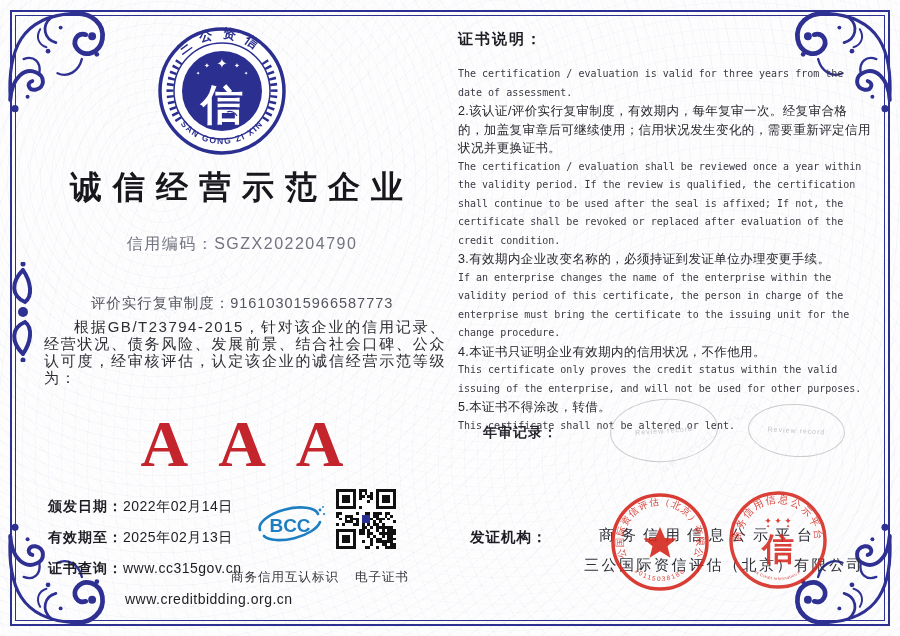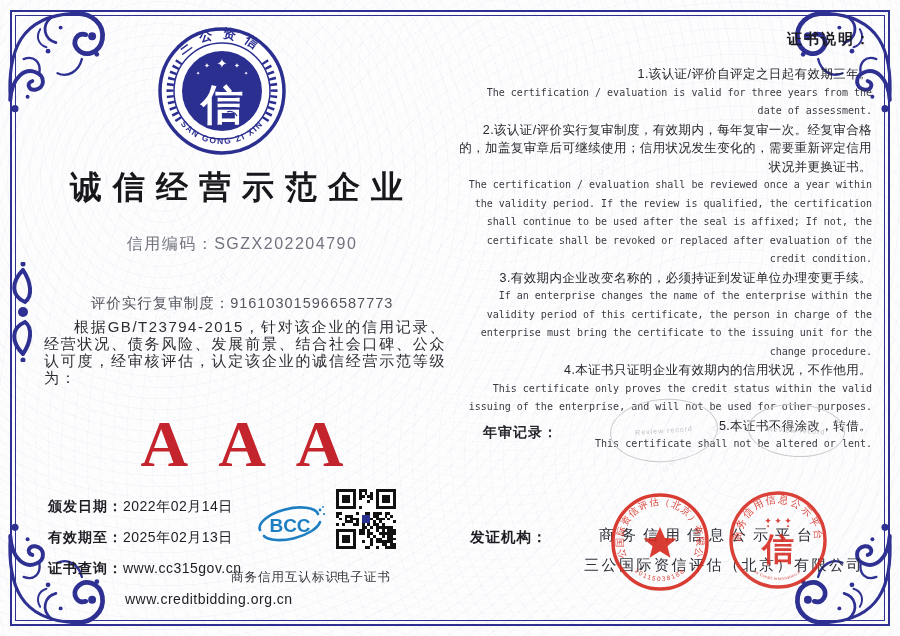--- a/index.html
+++ b/index.html
@@ -38,23 +38,23 @@
 
   .meta{ position:absolute; left:48px; top:498px; font-size:14px; color:#1c1c22; }
   .meta .row{ margin-bottom:13px; }
   .meta .lab{ font-weight:bold; letter-spacing:1px; }
   .meta .val{ letter-spacing:0.5px; }
   .url2{ margin-left:77px; }
 
   .bcc{ position:absolute; left:254px; top:502px; width:72px; height:44px; }
   .qr{ position:absolute; left:336px; top:489px; width:60px; height:60px; }
   .foot-label{ position:absolute; top:569px; font-size:12.5px; color:#33333a; letter-spacing:1px; }
-  .fl1{ left:231px;text-align:center; } .fl2{ left:337px;text-align:right; }
-
-  .right-col{ position:absolute; left:458px; top:30px; width:414px;text-align:right; }
+  .fl1{ left:231px;text-align:center; } .fl2{ left:355px;text-align:right; }
+
+  .right-col{ position:absolute; left:458px; top:30px; width:414px; }
   .rc-heading{ font-size:15px; font-weight:bold; color:#1b1b22; letter-spacing:2px; margin-bottom:16px; }
   .item .zh{ font-size:12.5px; color:#26262d; line-height:18.5px; letter-spacing:0.4px; font-weight:500; }
   .item .en{ font-family:"DejaVu Sans Mono", monospace; font-size:10px; color:#3a3a42; line-height:18.5px; }
 
   .annual-label{ position:absolute; left:483px; top:424px; font-size:14px; color:#26262d; font-weight:700; letter-spacing:1px; }
   .stamp-ph{ position:absolute; border:1px solid #ccccce; border-radius:50%;
              display:flex; align-items:center; justify-content:center;
              font-size:7px; color:#c3c3c8; letter-spacing:1px; }
   .ph1{ left:610px; top:399px; width:108px; height:63px; transform:rotate(-4deg); }
   .ph2{ left:748px; top:404px; width:97px; height:53px; transform:rotate(3deg); }
@@ -318,21 +318,20 @@
       <rect x="9" y="9" width="3" height="3" fill="#2b2f90"></rect>
     </g>
   </svg>
 
   <div class="foot-label fl1">商务信用互认标识</div>
   <div class="foot-label fl2">电子证书</div>
 
   <div class="right-col">
     <div class="rc-heading">证书说明：</div>
     <div class="item">
-      <p class="zh">1.该认证/评价自评定之日起有效期三年。</p>
       <p class="en">The certification / evaluation is valid for three years from the date of assessment.</p>
     </div>
     <div class="item">
       <p class="zh">2.该认证/评价实行复审制度，有效期内，每年复审一次。经复审合格的，加盖复审章后可继续使用；信用状况发生变化的，需要重新评定信用状况并更换证书。</p>
       <p class="en">The certification / evaluation shall be reviewed once a year within the validity period. If the review is qualified, the certification shall continue to be used after the seal is affixed; If not, the certificate shall be revoked or replaced after evaluation of the credit condition.</p>
     </div>
     <div class="item">
       <p class="zh">3.有效期内企业改变名称的，必须持证到发证单位办理变更手续。</p>
       <p class="en">If an enterprise changes the name of the enterprise within the validity period of this certificate, the person in charge of the enterprise must bring the certificate to the issuing unit for the change procedure.</p>
     </div>

